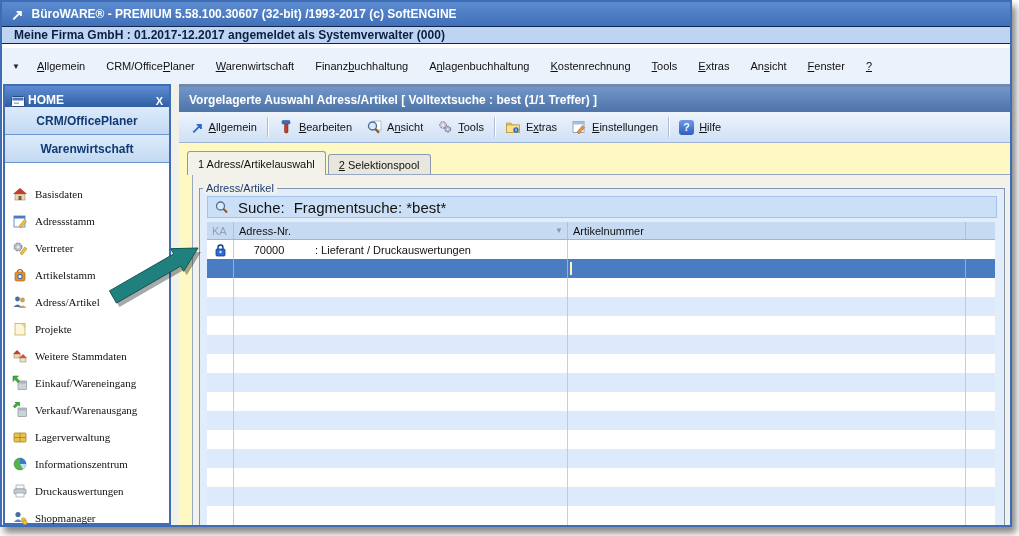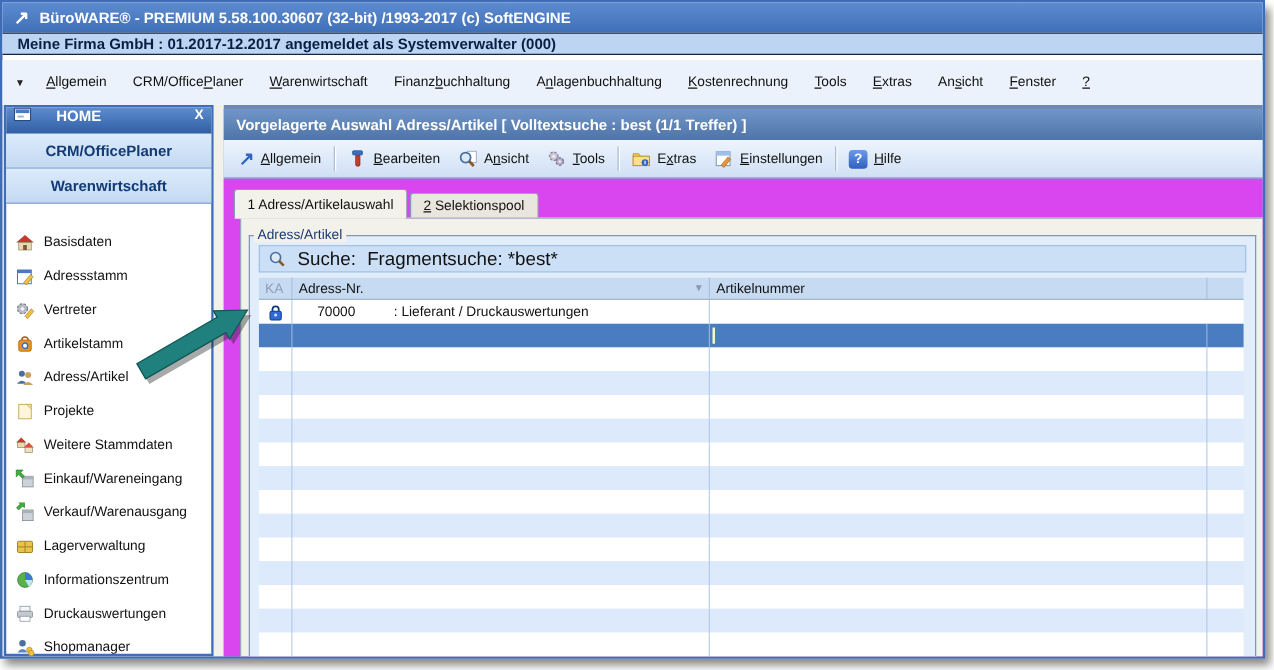--- a/index.html
+++ b/index.html
@@ -26,27 +26,27 @@
   .menubar { position:absolute; left:0; top:46px; right:0; height:36px;
              background:#ebf2fb; display:flex; align-items:center; gap:21px;
              padding-left:10px; font-size:11px; color:#111; }
   .menubar .mi { cursor:default; }
   .menu-caret { font-size:8px; color:#222; margin-right:-4px; }
 
   
   .sidebar { position:absolute; left:1px; top:82px; width:168px; bottom:0;
              border:2px solid #3f6db8; background:#fff; }
   .side-header { height:21px; background:linear-gradient(#5e8cd0,#2f5ea4);
-                 display:flex; align-items:flex-start; gap:20px; padding:0 6px;
+                 display:flex; align-items:flex-end; gap:3px; padding:0 6px;
                  color:#fff; font-weight:bold; font-size:12px; }
   .side-close { margin-left:auto; font-size:11px; font-weight:bold; cursor:default; }
   .side-btn { height:28px; background:linear-gradient(#dcebfc,#c3d9f1);
               border-bottom:1px solid #6f96cc; display:flex; align-items:center;
               justify-content:center; font-size:12px; font-weight:bold; color:#123a74; }
-  .side-items { padding-top:17px; }
+  .side-items { padding-top:17px;font-family:Liberation Serif, serif; }
   .side-item { height:27px; display:flex; align-items:center; gap:7px;
                padding-left:7px; font-size:11px; color:#111; }
   .side-item svg { flex:0 0 16px; }
 
   .splitter { position:absolute; left:169px; top:82px; width:8px; bottom:0; background:#f1f0e9; }
 
   
   .main { position:absolute; left:177px; top:82px; right:0; bottom:0; background:#7189b2; }
   .main-header { position:absolute; left:0; top:3px; right:0; height:25px;
                  background:linear-gradient(#7296c8,#4e74a8); color:#fff;
@@ -56,21 +56,21 @@
              background:linear-gradient(#eef4fd,#cfe0f4); border-bottom:1px solid #9fb4d2;
              display:flex; align-items:center; padding-left:5px; font-size:11px; color:#111; }
   .tbtn { display:flex; align-items:center; gap:5px; padding:0 7px; height:24px; }
   .tsep { width:1px; height:20px; background:#aebdd4; margin:0 3px;
           box-shadow:1px 0 0 #fff; }
   .arrow-ne { color:#2f66c8; font-size:15px; font-weight:bold; line-height:1; }
   .help-ic { width:15px; height:15px; background:linear-gradient(#6c9ae8,#2f5fc0);
              border-radius:3px; color:#fff; font-weight:bold; font-size:11px;
              display:flex; align-items:center; justify-content:center; }
 
-  .band { position:absolute; left:0; top:59px; right:0; bottom:0; background:#d946ef; }
+  .band { position:absolute; left:0; top:59px; right:0; bottom:0; background:#fef9c3; }
   .tabs { position:absolute; left:8px; top:8px; display:flex; align-items:flex-end; gap:2px; z-index:2; }
   .tab { font-size:11px; color:#111; border:1px solid #8a9ab5; border-bottom:none;
          border-radius:3px 3px 0 0; padding:0 10px; display:flex; align-items:center; }
   .tab.active { height:24px; background:#f3f2ea; margin-bottom:-1px; }
   .tab.inactive { height:20px; background:#e9e7dd; }
 
   .panel { position:absolute; left:13px; top:31px; right:0; bottom:0;
            background:#f3f2ea; border-top:1px solid #98a8c0; border-left:1px solid #98a8c0; }
   .groupbox { position:absolute; left:6px; top:13px; right:5px; bottom:0;
               border:1px solid #8496ac; border-bottom:none; background:#e1edfb; }

